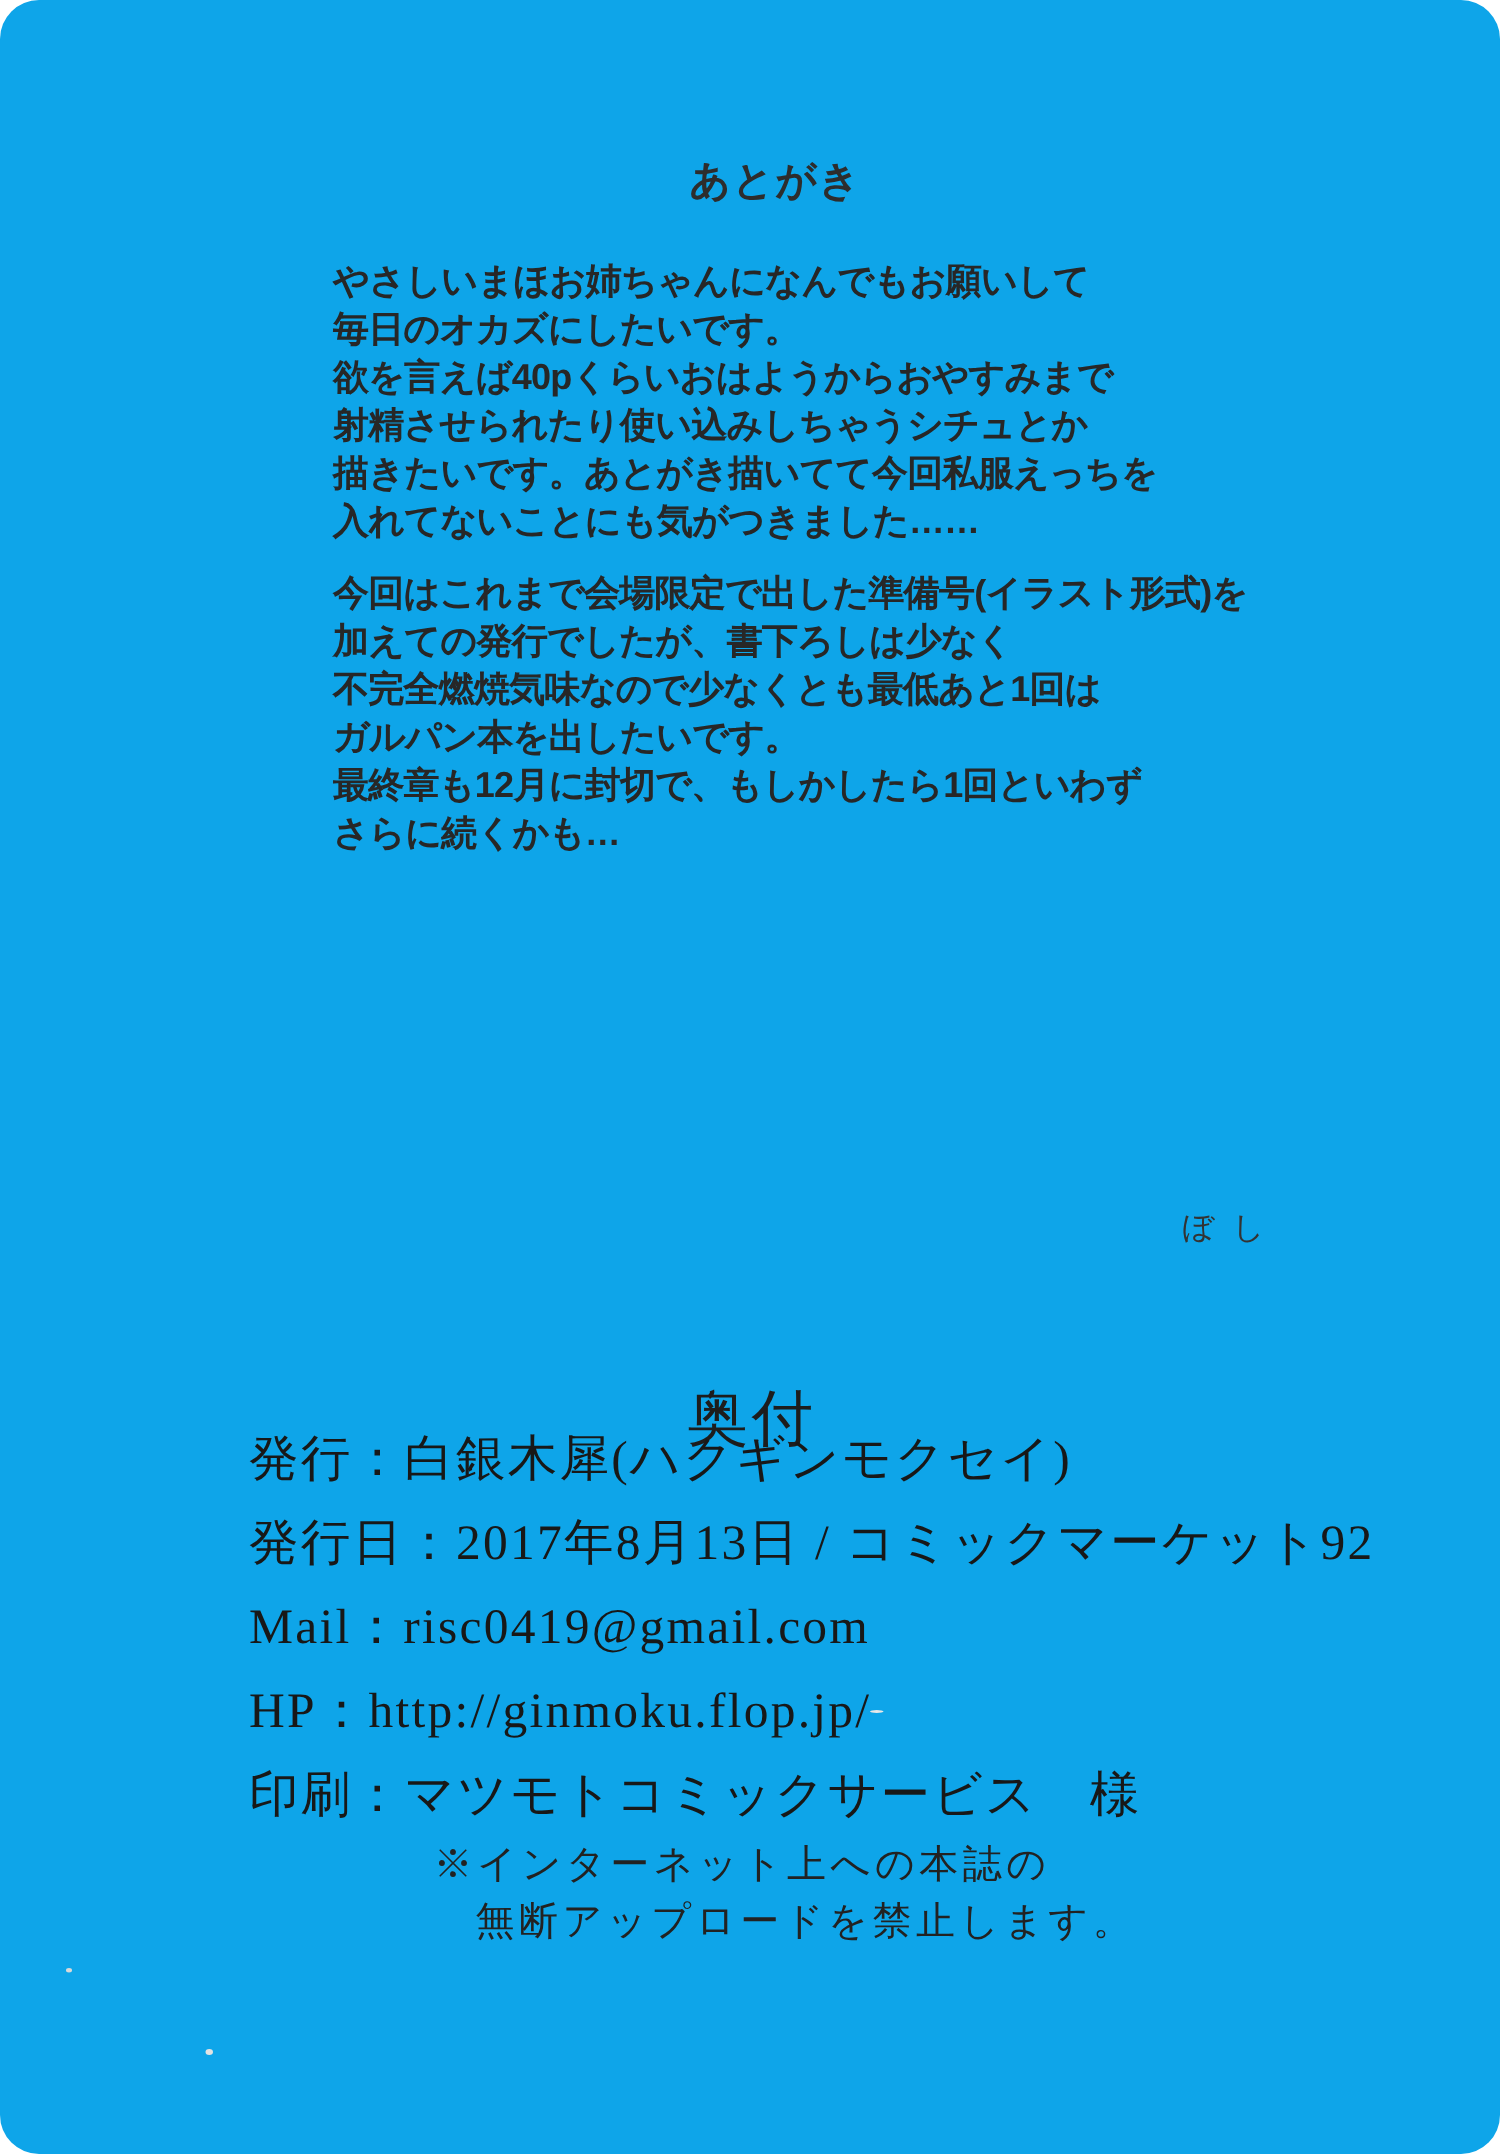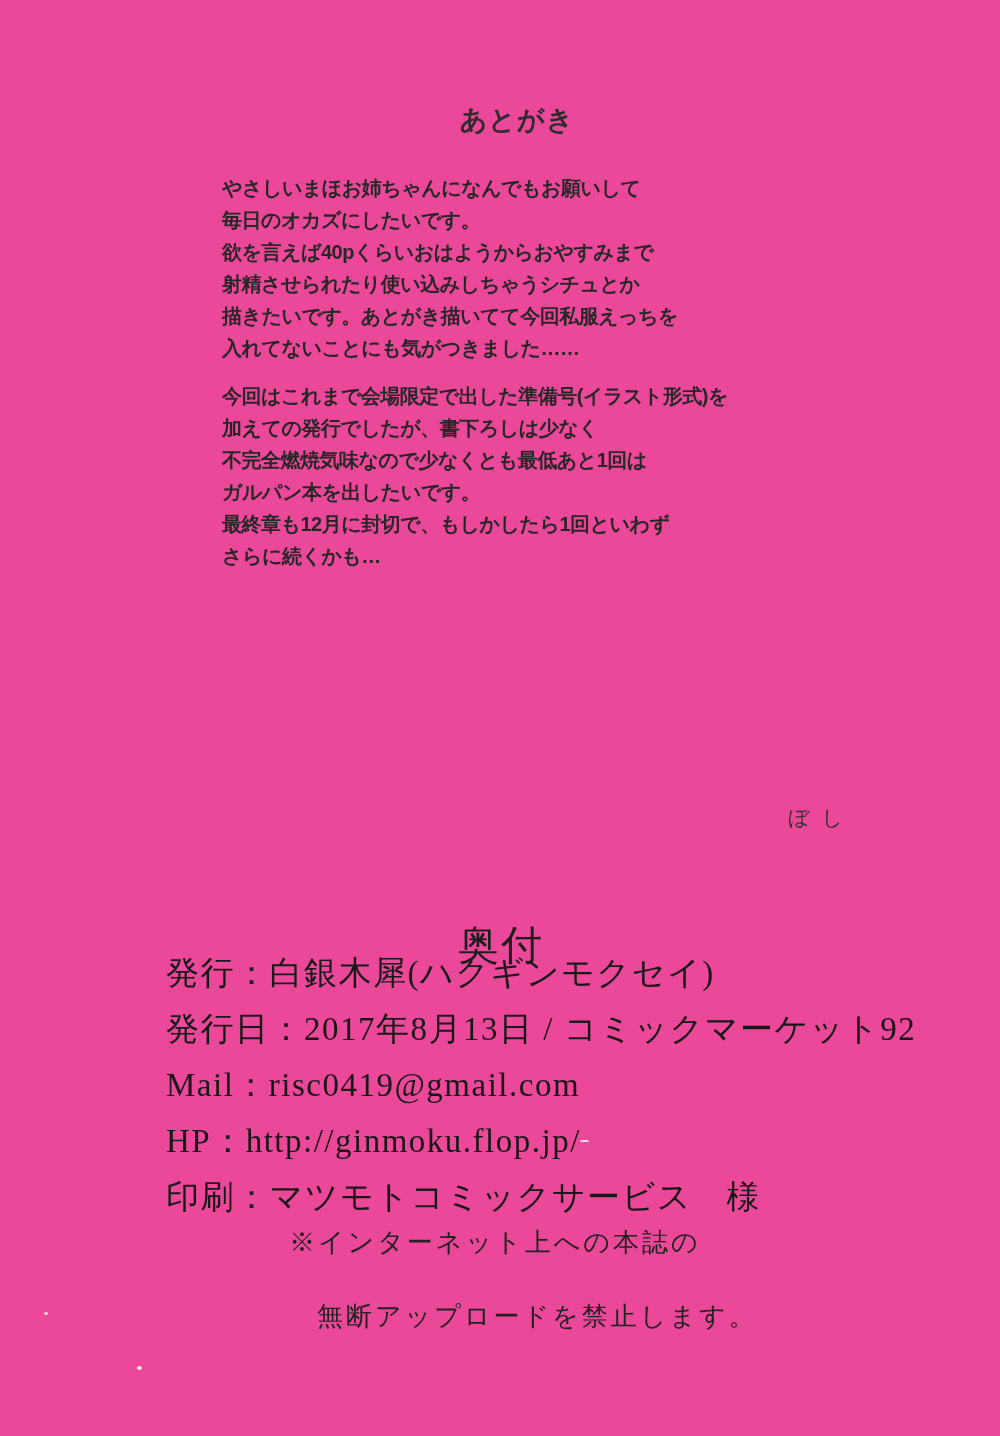--- a/index.html
+++ b/index.html
@@ -5,37 +5,38 @@
   html, body { margin: 0; padding: 0; }
   body {
     width: 1000px; height: 1436px;
     background: #ffffff;
     font-family: "Liberation Sans", sans-serif;
     overflow: hidden;
   }
   .page {
     position: relative;
     width: 1000px; height: 1436px;
-    background: #ec4899;
+    background: #0ea5e9;
+    border-radius: 26px;
   }
 
   
   .afterword-title {
     position: absolute;
     left: 0; top: 84px; width: 1000px;
     text-align: center; text-indent: 34px;
     font-size: 27px; font-weight: 600;
     letter-spacing: 1px;
     color: #2d2d2d;
     font-family: "Liberation Sans", sans-serif;
   }
   .afterword-body {
     position: absolute;
     left: 222px; top: 172px; width: 660px;
-    font-size: 20px; line-height: 32px;
+    font-size: 24px; line-height: 32px;
     font-weight: 600; letter-spacing: -0.5px;
     color: #272727;
     font-family: "Liberation Sans", sans-serif;
   }
   .afterword-body p {
     margin: 0 0 16px 0;
     white-space: pre-line;
   }
   .signature {
     position: absolute;
@@ -69,21 +70,21 @@
   
   .notice {
     position: absolute;
     left: 289px; top: 1224px;
     font-size: 26px; line-height: 38px;
     letter-spacing: 3px;
     color: #222222;
     font-family: "Liberation Serif", serif;
   }
   .notice p { margin: 0; }
-  .notice .indent { margin-left: 28px; margin-top: 36px; }
+  .notice .indent { margin-left: 28px; }
 
   
   .speck { position: absolute; border-radius: 50%; }
   .speck-a { left: 44px;  top: 1312px; width: 4px; height: 3px; background: #d9d9d9; }
   .speck-b { left: 137px; top: 1366px; width: 5px; height: 4px; background: #e3e3e3; }
   .speck-c { left: 580px; top: 1140px; width: 9px; height: 2px; background: #e8e8e8; }
 </style>
 </head>
 <body>
 

